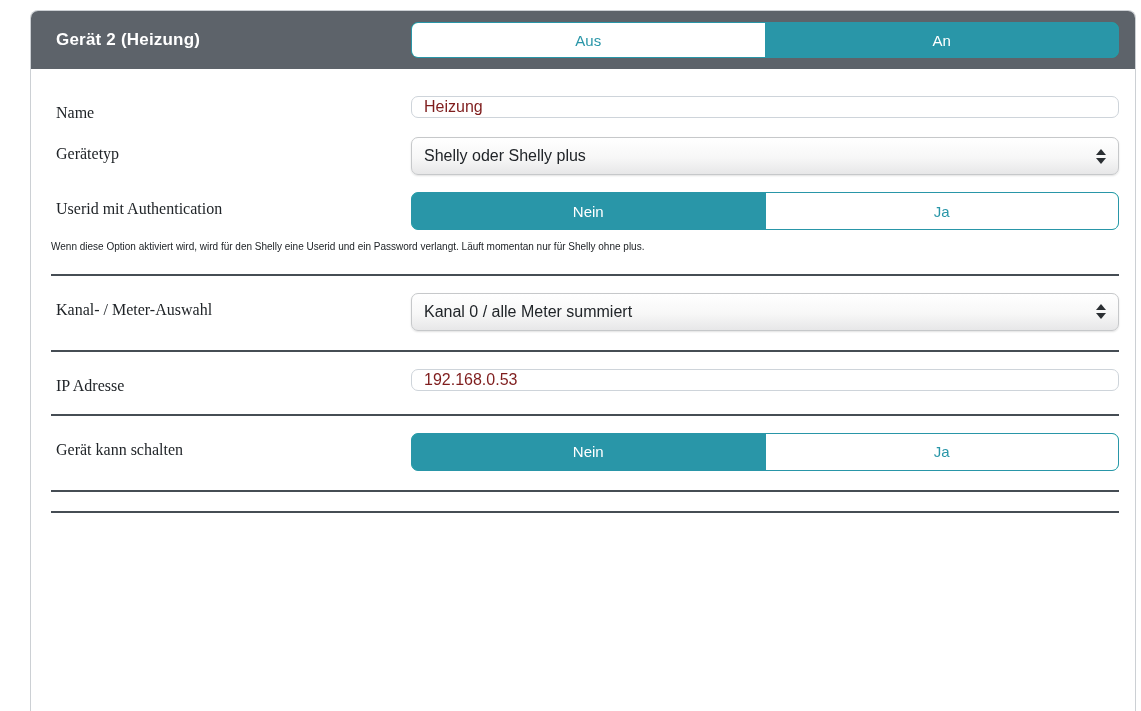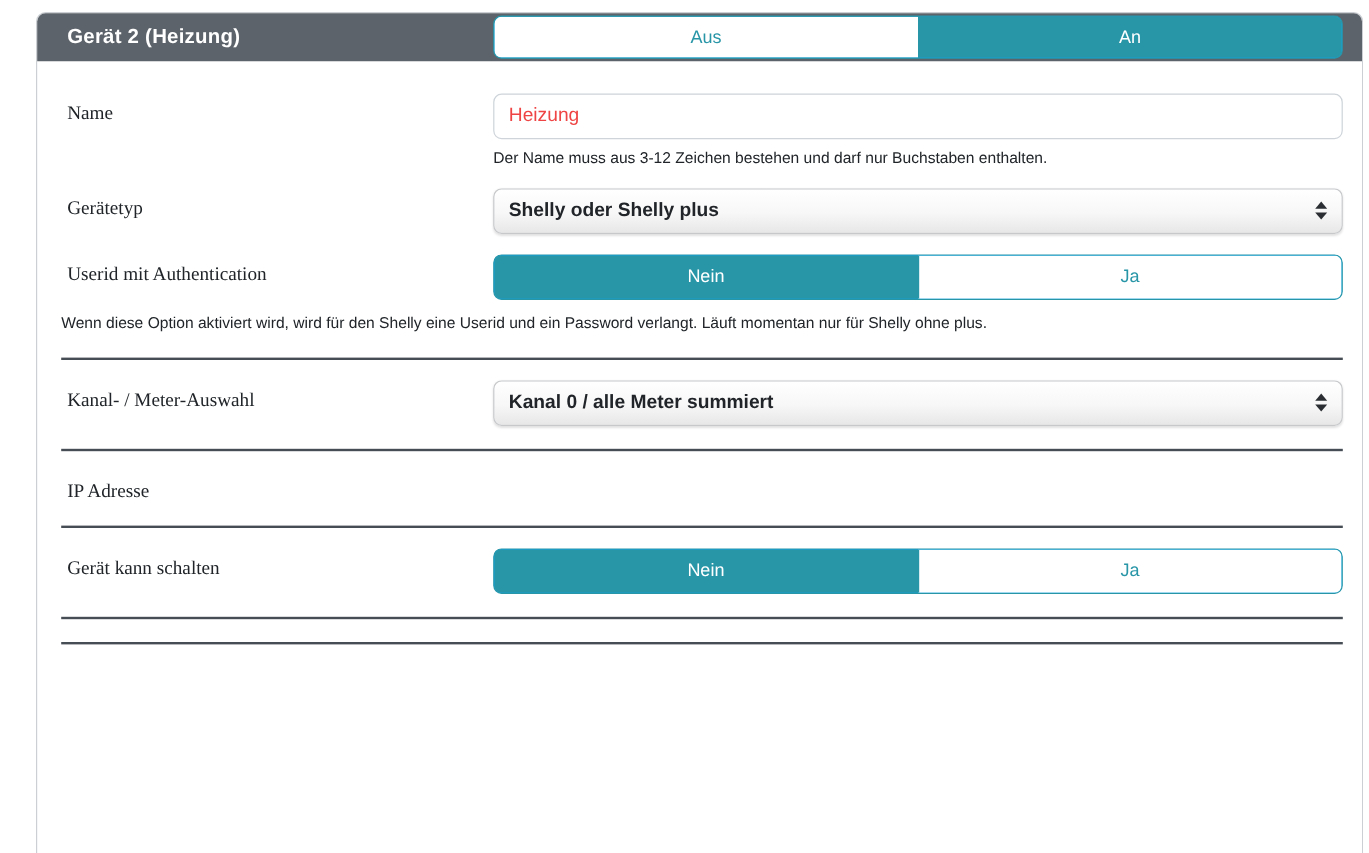--- a/index.html
+++ b/index.html
@@ -12,21 +12,21 @@
   .card {
     position: absolute; left: 30px; top: 10px;
     width: 1106px; height: 712px;
     background: #fff;
     border: 1px solid #ccd0d4;
     border-bottom: none;
     border-radius: 8px 8px 0 0;
   }
   
   .card-header {
-    height: 40px;
+    height: 58px;
     background: #5d636a;
     border-radius: 7px 7px 0 0;
     display: flex; align-items: center;
     padding: 0 16px 0 25px;
   }
   .card-title {
     width: 355px; flex: 0 0 355px;
     color: #ffffff; font-size: 17px; font-weight: 700;
     letter-spacing: .2px;
   }
@@ -34,57 +34,57 @@
   .row { display: flex; padding: 0 16px 0 25px; align-items: flex-start; }
   .row-label {
     width: 355px; flex: 0 0 355px;
     font-size: 16px; padding-top: 8px; font-family: Liberation Serif, serif;
   }
   .control { flex: 1; min-width: 0; }
   .help {
     font-size: 13px; color: #212529; margin-top: 7px; line-height: 1.45;
   }
   .help-wide {
-    font-size: 13px; color: #212529;
+    font-size: 10px; color: #212529;
     padding: 0 16px 0 20px; margin-top: 10px; line-height: 1.45;
   }
   
   .text-input {
-    width: 100%; height: 38px;
+    width: 100%; height: 22px;
     border: 1px solid #ced4da; border-radius: 7px;
-    padding: 0 12px; font-size: 16px; color: #ef4444;
+    padding: 0 12px; font-size: 16px; color: #7f1d1d;
     font-family: inherit; background: #fff; outline: none;
   }
   
   .select {
     width: 100%; height: 38px;
     border: 1px solid #c6c8ca; border-radius: 7px;
     background: linear-gradient(180deg, #ffffff 0%, #f7f7f7 55%, #e7e7e8 100%);
     box-shadow: 0 1px 2px rgba(0,0,0,.12);
     display: flex; align-items: center;
     padding: 0 12px; font-size: 16px; color: #212529;
     cursor: default;
   }
-  .select-value { flex: 1; white-space: nowrap; overflow: hidden; font-weight: bold; }
+  .select-value { flex: 1; white-space: nowrap; overflow: hidden; }
   .stepper { display: flex; flex-direction: column; gap: 3px; align-items: center; }
   .stepper .up {
     width: 0; height: 0;
     border-left: 5px solid transparent; border-right: 5px solid transparent;
     border-bottom: 6px solid #2b2f33;
   }
   .stepper .down {
     width: 0; height: 0;
     border-left: 5px solid transparent; border-right: 5px solid transparent;
     border-top: 6px solid #2b2f33;
   }
   
   .seg-group {
     display: flex; height: 38px; width: 100%;
     border: 1px solid #2996a8; border-radius: 7px;
-    overflow: hidden; background: #0ea5e9;
+    overflow: hidden; background: #14b8a6;
   }
   .seg-group.in-header { flex: 1; height: 36px; border-color: #2996a8; }
   .seg {
     flex: 1; display: flex; align-items: center; justify-content: center;
     font-size: 15px; color: #2996a8; background: #ffffff;
     cursor: pointer; user-select: none;
   }
   .seg + .seg { border-left: 1px solid #2996a8; }
   .seg.selected { background: #2996a8; color: #ffffff; border-left-color: #2996a8; }
   
@@ -107,21 +107,20 @@
     <div class="seg-group in-header">
       <div class="seg">Aus</div>
       <div class="seg selected">An</div>
     </div>
   </div>
 
   <div class="row mt-body">
     <div class="row-label">Name</div>
     <div class="control">
       <input class="text-input" type="text" value="Heizung" style="">
-      <div class="help">Der Name muss aus 3-12 Zeichen bestehen und darf nur Buchstaben enthalten.</div>
     </div>
   </div>
 
   <div class="row mt-15">
     <div class="row-label">Gerätetyp</div>
     <div class="control">
       <div class="select">
         <span class="select-value">Shelly oder Shelly plus</span>
         <span class="stepper">
             <span class="up"></span>
@@ -154,20 +153,23 @@
             <span class="down"></span>
           </span>
       </div>
     </div>
   </div>
 
   <hr class="divider">
 
   <div class="row">
     <div class="row-label">IP Adresse</div>
+    <div class="control">
+      <input class="text-input" type="text" value="192.168.0.53" style="">
+    </div>
   </div>
 
   <hr class="divider">
 
   <div class="row">
     <div class="row-label">Gerät kann schalten</div>
     <div class="control">
       <div class="seg-group">
         <div class="seg selected">Nein</div>
         <div class="seg">Ja</div>

